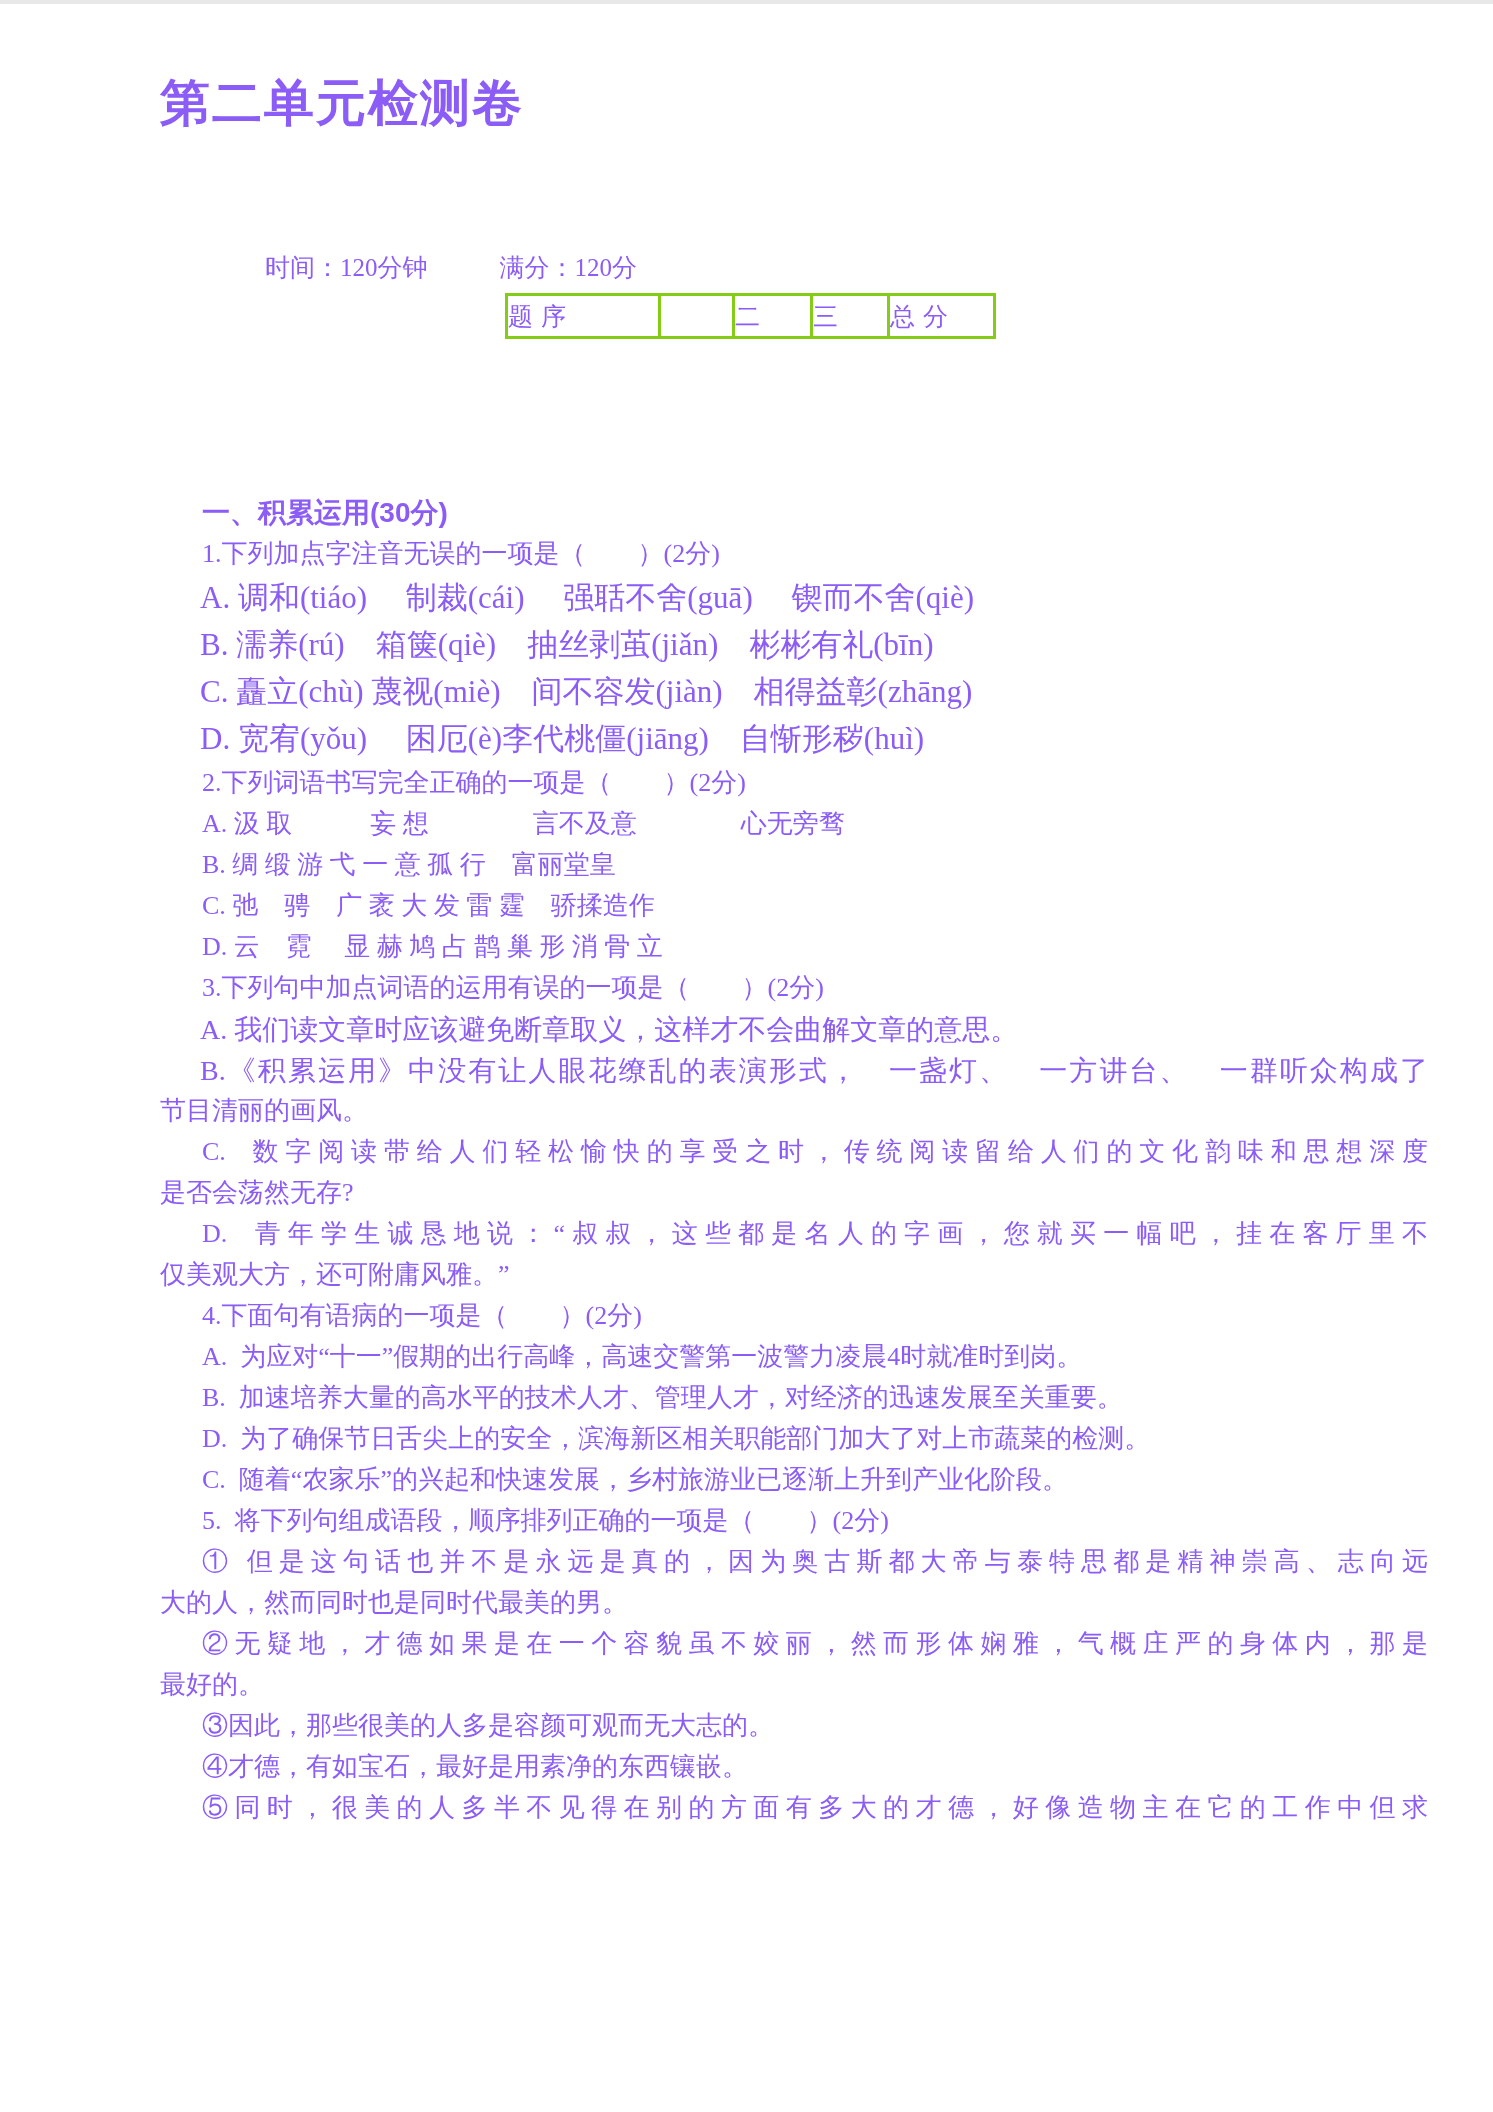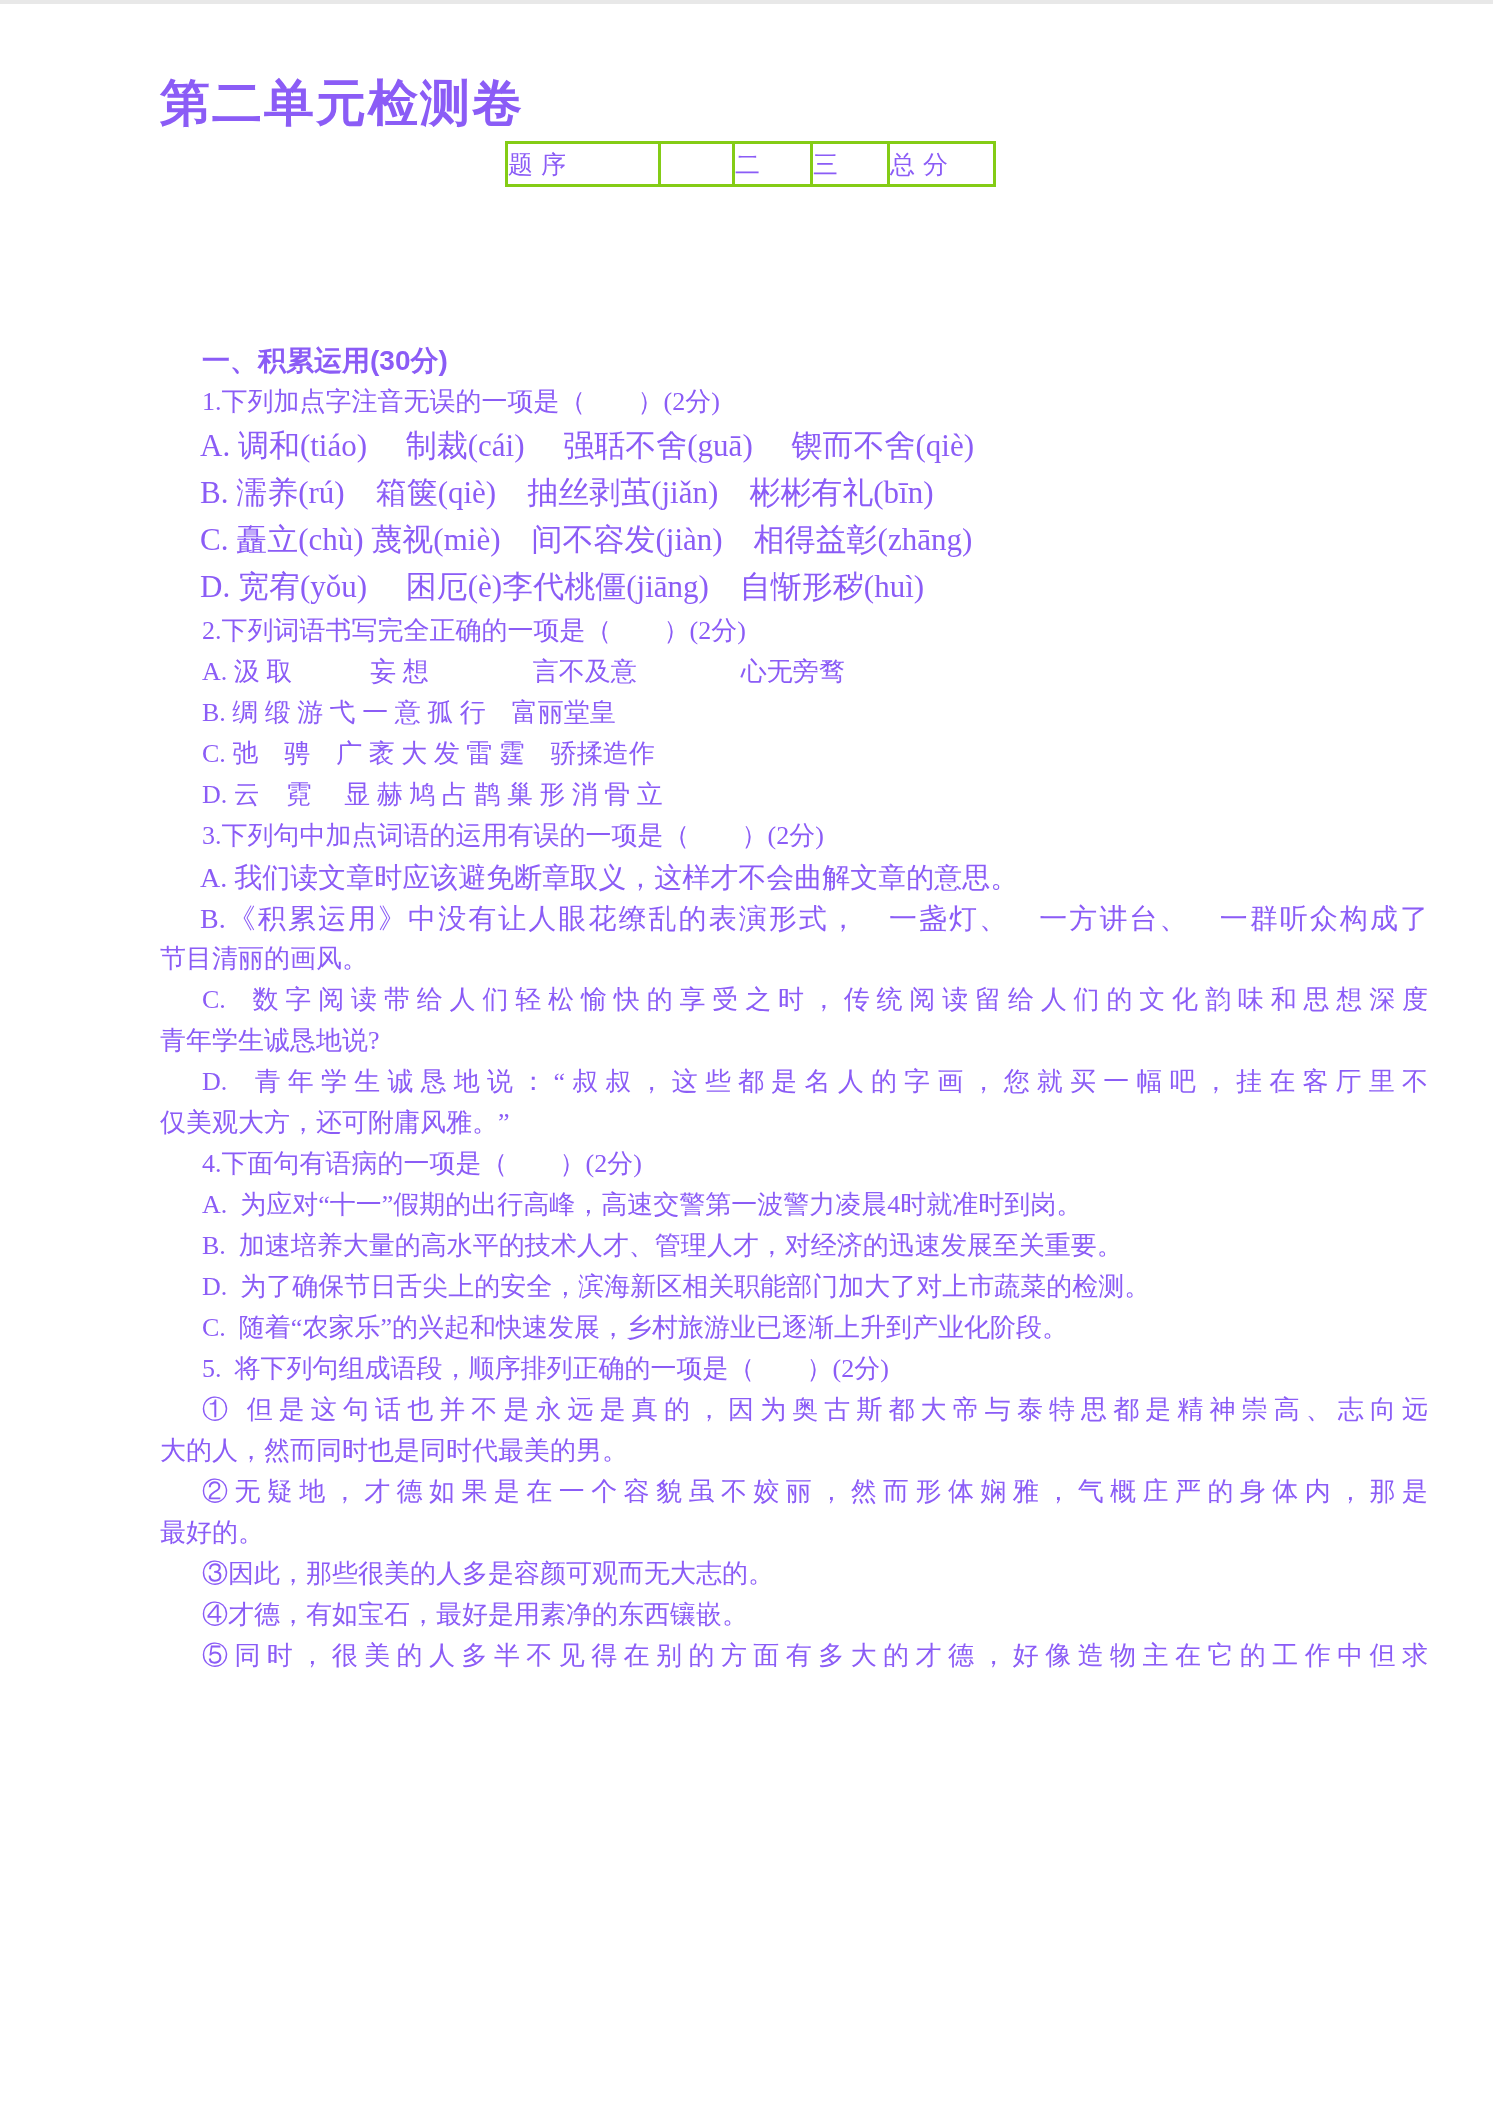--- a/index.html
+++ b/index.html
@@ -95,20 +95,23 @@
     text-align-last:justify;
   }
 </style>
 </head>
 <body>
 
 <div class="page">
 
   <div class="title">第二单元检测卷</div>
 
+  <div class="info-line">
+    <span>时间：120分钟</span><span class="gap"></span><span>满分：120分</span>
+  </div>
 
   <div class="score-table">
     <table>
       <colgroup>
         <col class="c0">
           <col class="c1">
           <col class="c2">
           <col class="c3">
           <col class="c4">
       </colgroup>
@@ -134,21 +137,21 @@
       <div class="line stem">2.下列词语书写完全正确的一项是（　　）(2分)</div>
       <div class="line stem">A. 汲 取　　　妄 想　　　　言不及意　　　　心无旁骛</div>
       <div class="line stem">B. 绸 缎 游 弋 一 意 孤 行　富丽堂皇</div>
       <div class="line stem">C. 弛　骋　广 袤 大 发 雷 霆　骄揉造作</div>
       <div class="line stem">D. 云　霓　 显 赫 鸠 占 鹊 巢 形 消 骨 立</div>
       <div class="line stem">3.下列句中加点词语的运用有误的一项是（　　）(2分)</div>
       <div class="line med">A. 我们读文章时应该避免断章取义，这样才不会曲解文章的意思。</div>
       <div class="line med full">B.《积累运用》中没有让人眼花缭乱的表演形式，　一盏灯、　一方讲台、　一群听众构成了</div>
       <div class="line cont">节目清丽的画风。</div>
       <div class="line stem full">C.  数字阅读带给人们轻松愉快的享受之时，传统阅读留给人们的文化韵味和思想深度</div>
-      <div class="line cont">青年学生诚恳地说?</div>
+      <div class="line cont">是否会荡然无存?</div>
       <div class="line stem full">D.  青年学生诚恳地说：“叔叔，这些都是名人的字画，您就买一幅吧，挂在客厅里不</div>
       <div class="line cont">仅美观大方，还可附庸风雅。”</div>
       <div class="line stem">4.下面句有语病的一项是（　　）(2分)</div>
       <div class="line stem">A.  为应对“十一”假期的出行高峰，高速交警第一波警力凌晨4时就准时到岗。</div>
       <div class="line stem">B.  加速培养大量的高水平的技术人才、管理人才，对经济的迅速发展至关重要。</div>
       <div class="line stem">D.  为了确保节日舌尖上的安全，滨海新区相关职能部门加大了对上市蔬菜的检测。</div>
       <div class="line stem">C.  随着“农家乐”的兴起和快速发展，乡村旅游业已逐渐上升到产业化阶段。</div>
       <div class="line stem">5.  将下列句组成语段，顺序排列正确的一项是（　　）(2分)</div>
       <div class="line stem full">① 但是这句话也并不是永远是真的，因为奥古斯都大帝与泰特思都是精神崇高、志向远</div>
       <div class="line cont">大的人，然而同时也是同时代最美的男。</div>

